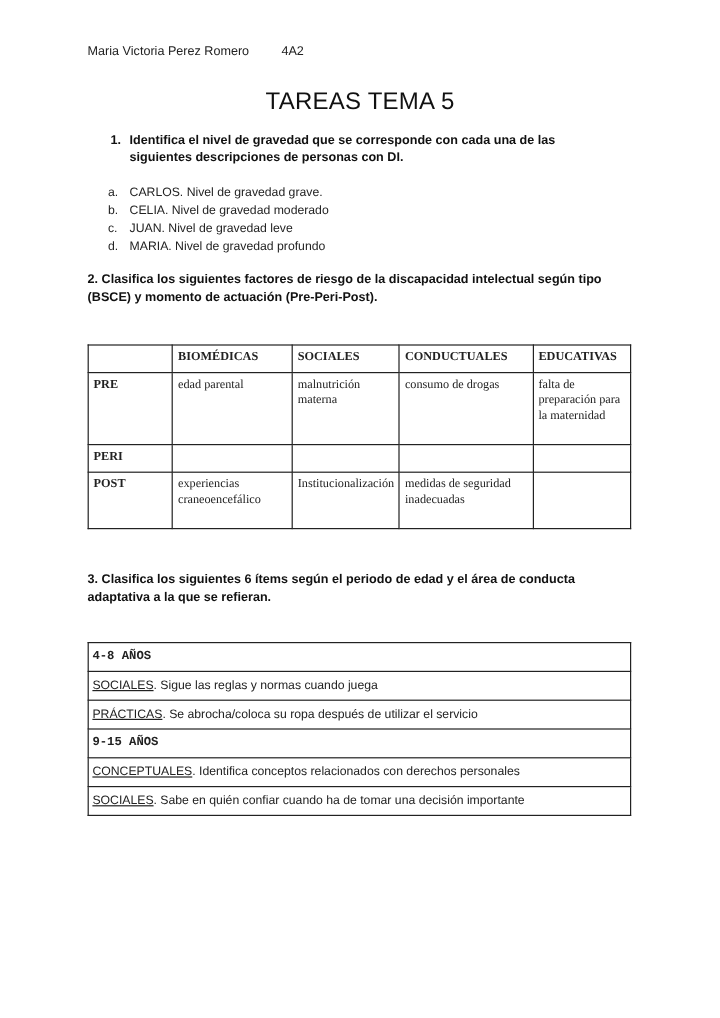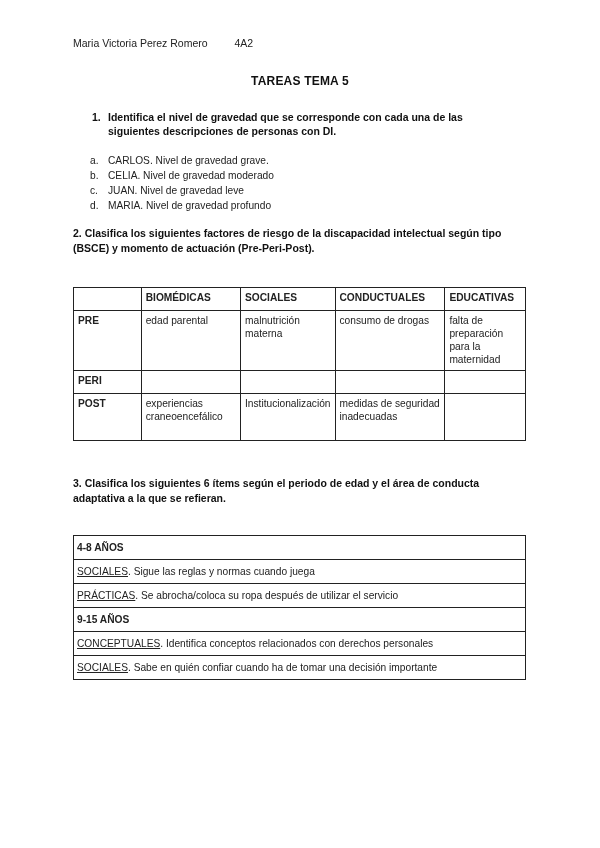--- a/index.html
+++ b/index.html
@@ -9,21 +9,21 @@
     }
     .page { position: absolute; left: 0; top: 0; width: 480px; height: 848px; }
 
     .header-line {
       position: absolute; left: 73px; top: 37px; font-size: 10.5px; color: #222;
     }
     .header-line .code { margin-left: 24px; }
 
     .doc-title {
       position: absolute; left: 0; width: 600px; top: 74px; text-align: center;
-      font-size: 12px; font-weight: bold; letter-spacing: 0.2px;
+      font-size: 20px; font-weight: normal; letter-spacing: 0.2px;
     }
 
     .q1 {
       position: absolute; left: 92px; top: 110px; width: 410px;
       font-size: 10.5px; font-weight: bold; line-height: 14px;
     }
     .q1 .num { position: absolute; left: 0; top: 0; }
     .q1 .txt { margin-left: 16px; display: block; }
 
     .answers {
@@ -39,38 +39,38 @@
     }
     .q2 { top: 226px; }
     .q3 { top: 476px; }
 
     table { border-collapse: collapse; position: absolute; }
     .risk-table {
       left: 73px; top: 287px; width: 453px; font-size: 10.2px;
     }
     .risk-table td, .risk-table th {
       border: 1.2px solid #222; vertical-align: top; text-align: left;
-      padding: 3px 4px; line-height: 13px; color: #222;
+      padding: 3px 4px; line-height: 13px; color: #222; font-family: Liberation Serif, serif;
     }
     .risk-table th { font-weight: bold; height: 16px; }
     .risk-table .rowhead { font-weight: bold; }
     .col0 { width: 65px; } .col1 { width: 93px; } .col2 { width: 72px; }
     .col3 { width: 104px; } .col4 { width: 73px; }
     .r-pre td { height: 53px; }
     .r-peri td { height: 16px; }
     .r-post td { height: 40px; }
 
     .adapt-table {
       left: 73px; top: 535px; width: 453px; font-size: 10.2px;
     }
     .adapt-table td {
       border: 1.2px solid #222; padding: 4px 3px 5px 3px; line-height: 13px;
       height: 14px; color: #222;
     }
-    .adapt-table .period td { font-weight: bold; }
+    .adapt-table .period td { font-weight: bold; font-family: Liberation Mono, monospace; }
     .area { text-decoration: underline; }
   </style>
 </head>
 <body>
 
 <div class="page">
 
   <div class="header-line">
     <span>Maria Victoria Perez Romero</span>
     <span class="code">4A2</span>

